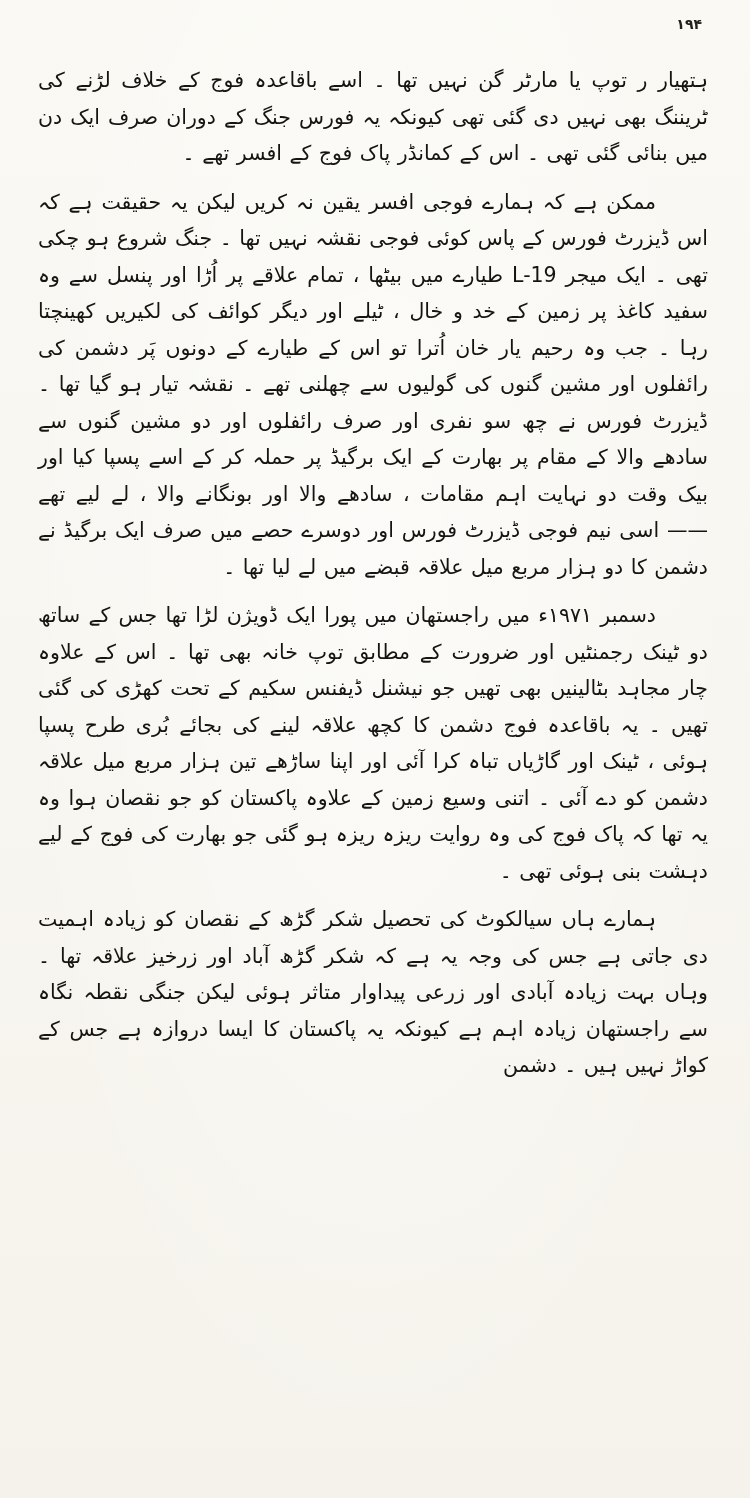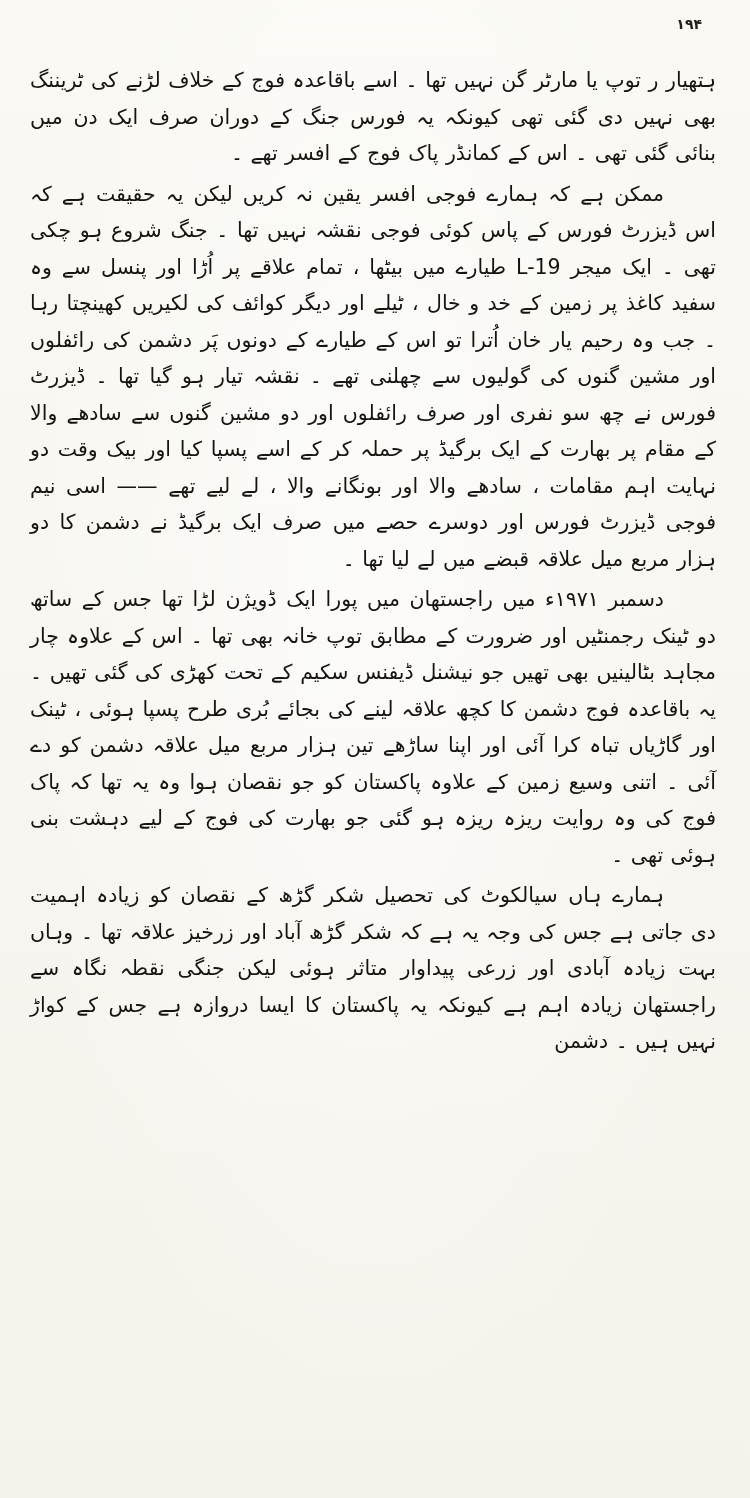--- a/index.html
+++ b/index.html
@@ -41,21 +41,21 @@
   }
   .text-block {
     margin-top: 30px;
     font-size: 20.5px;
     line-height: 36.5px;
     text-align: justify;
     text-justify: inter-word;
     word-spacing: 1px;
   }
   .para {
-    margin: 4px;
+    margin: 12px;
     text-indent: 52px;
   }
   .para.first {
     text-indent: 0;
   }
 </style>
 </head>
 <body>
 
 <div class="page">

